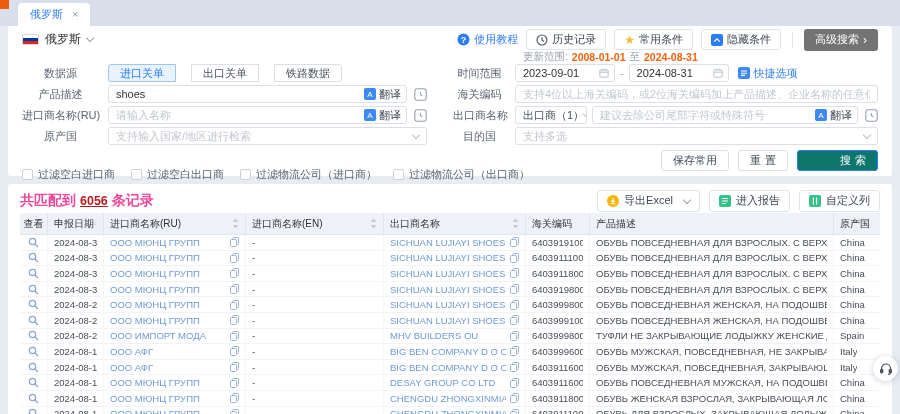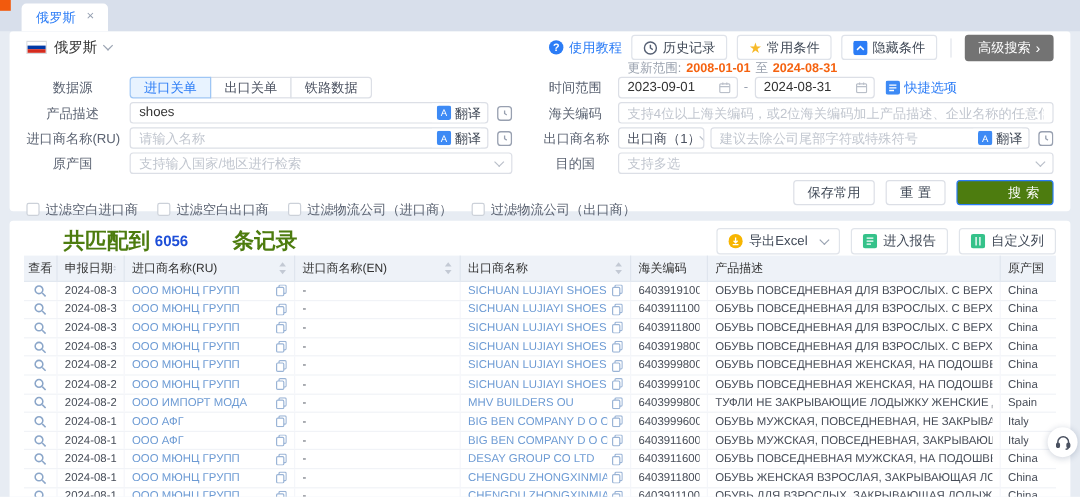--- a/index.html
+++ b/index.html
@@ -36,45 +36,45 @@
   .half-line b{color:#f5620f;}
   .frow{display:flex;align-items:center;height:18px;margin-bottom:3px;min-width:0;}
   .flabel{width:86px;text-align:center;padding-right:9px;color:#5b6372;flex:none;white-space:nowrap;}
   .fcol-r .flabel{width:62px;}
   .inp{flex:1;height:18px;border:1px solid #dcdfe6;border-radius:3px;display:flex;align-items:center;padding:0 7px;position:relative;background:#fff;min-width:0;overflow:hidden;}
   .inp .val{color:#333;white-space:nowrap;}
   .inp .ph{color:#c1c6cf;white-space:nowrap;overflow:hidden;}
   .right-addon{position:absolute;right:5px;top:0;bottom:0;display:flex;align-items:center;gap:3px;color:#3f4856;background:#fff;padding-left:4px;}
   .after-icon{margin-left:7px;flex:none;display:flex;color:#98a0b0;}
   .sel .chev{margin-left:auto;border-color:#b9bfc9;}
-  .seg{display:flex;}
+  .seg{display:flex;gap:16px;}
   .seg-btn{height:18px;padding:0 11px;border:1px solid #dcdfe6;display:flex;align-items:center;background:#fff;color:#4a5160;margin-left:-1px;position:relative;}
   .seg-btn:first-child{border-radius:3px 0 0 3px;margin-left:0;}
   .seg-btn:last-child{border-radius:0 3px 3px 0;}
   .seg-btn.active{background:#e8f3ff;border-color:#9ec6f5;color:#2b7cf6;z-index:1;}
   .date-box{width:100px;flex:none;}
   .time-sep{margin:0 5px;color:#9aa2b1;}
   .quick{display:flex;align-items:center;gap:4px;color:#2b7cf6;margin-left:9px;white-space:nowrap;}
   .exp-sel{flex:none;width:72px;margin-right:5px;}
   .exp-sel .val{color:#4a5160;}
 
   .bottom-row{display:flex;align-items:center;margin-top:2px;height:21px;}
   .cks{display:flex;align-items:center;gap:16px;color:#5b6372;white-space:nowrap;}
   .ck{display:flex;align-items:center;gap:5px;margin-top:28px;}
   .ckbox{width:11px;height:11px;border:1px solid #ccd1d9;border-radius:2px;background:#fff;flex:none;}
   .actions{margin-left:auto;display:flex;gap:9px;}
   .btn{height:21px;padding:0 11px;border:1px solid #dcdfe6;border-radius:3px;background:#fff;color:#3f4856;display:flex;align-items:center;}
   .btn.spaced{letter-spacing:4px;padding-right:7px;}
-  .btn.primary{background:#4d7c0f;border-color:#2b7cf6;color:#fff;padding-left:42px;}
+  .btn.primary{background:#0f766e;border-color:#2b7cf6;color:#fff;padding-left:42px;}
 
   
   .results-card{margin-top:8px;padding:4px 12px 0;}
   .count-row{display:flex;align-items:center;height:25px;}
-  .count-txt{font-size:18px;color:#4d7c0f;font-weight:bold;margin-left:33px;}
-  .cnt{color:#1d4ed8;font-weight:bold;margin:0 4px;font-size:12.5px;}
+  .count-txt{font-size:14px;color:#ec4899;font-weight:bold;}
+  .cnt{color:#b91c1c;font-weight:bold;margin:0 4px;font-size:12.5px;text-decoration:underline;}
   .r-actions{margin-left:auto;display:flex;gap:9px;}
   .rbtn{height:22px;padding:0 9px;border:1px solid #e0e4ea;border-radius:3px;display:flex;align-items:center;gap:5px;color:#3f4856;background:#fff;}
   .rbtn .chev{margin-left:6px;margin-top:-1px;}
 
   .thead{display:flex;background:#eef2f8;height:22px;align-items:stretch;border-bottom:1px solid #e2e8f0;}
   .th{display:flex;align-items:center;padding:0 6px;font-size:10px;color:#333;border-right:1px solid #dfe5ee;overflow:hidden;white-space:nowrap;min-width:0;}
   .th.sortable{justify-content:space-between;}
   .th:last-child{border-right:none;}
   .tr{display:flex;height:15.6px;align-items:stretch;border-bottom:1px solid #f1f3f7;}
   .td{padding:0 6px;font-size:9.5px;color:#474d58;white-space:nowrap;overflow:hidden;display:flex;align-items:center;border-right:1px solid #f4f6fa;min-width:0;}

